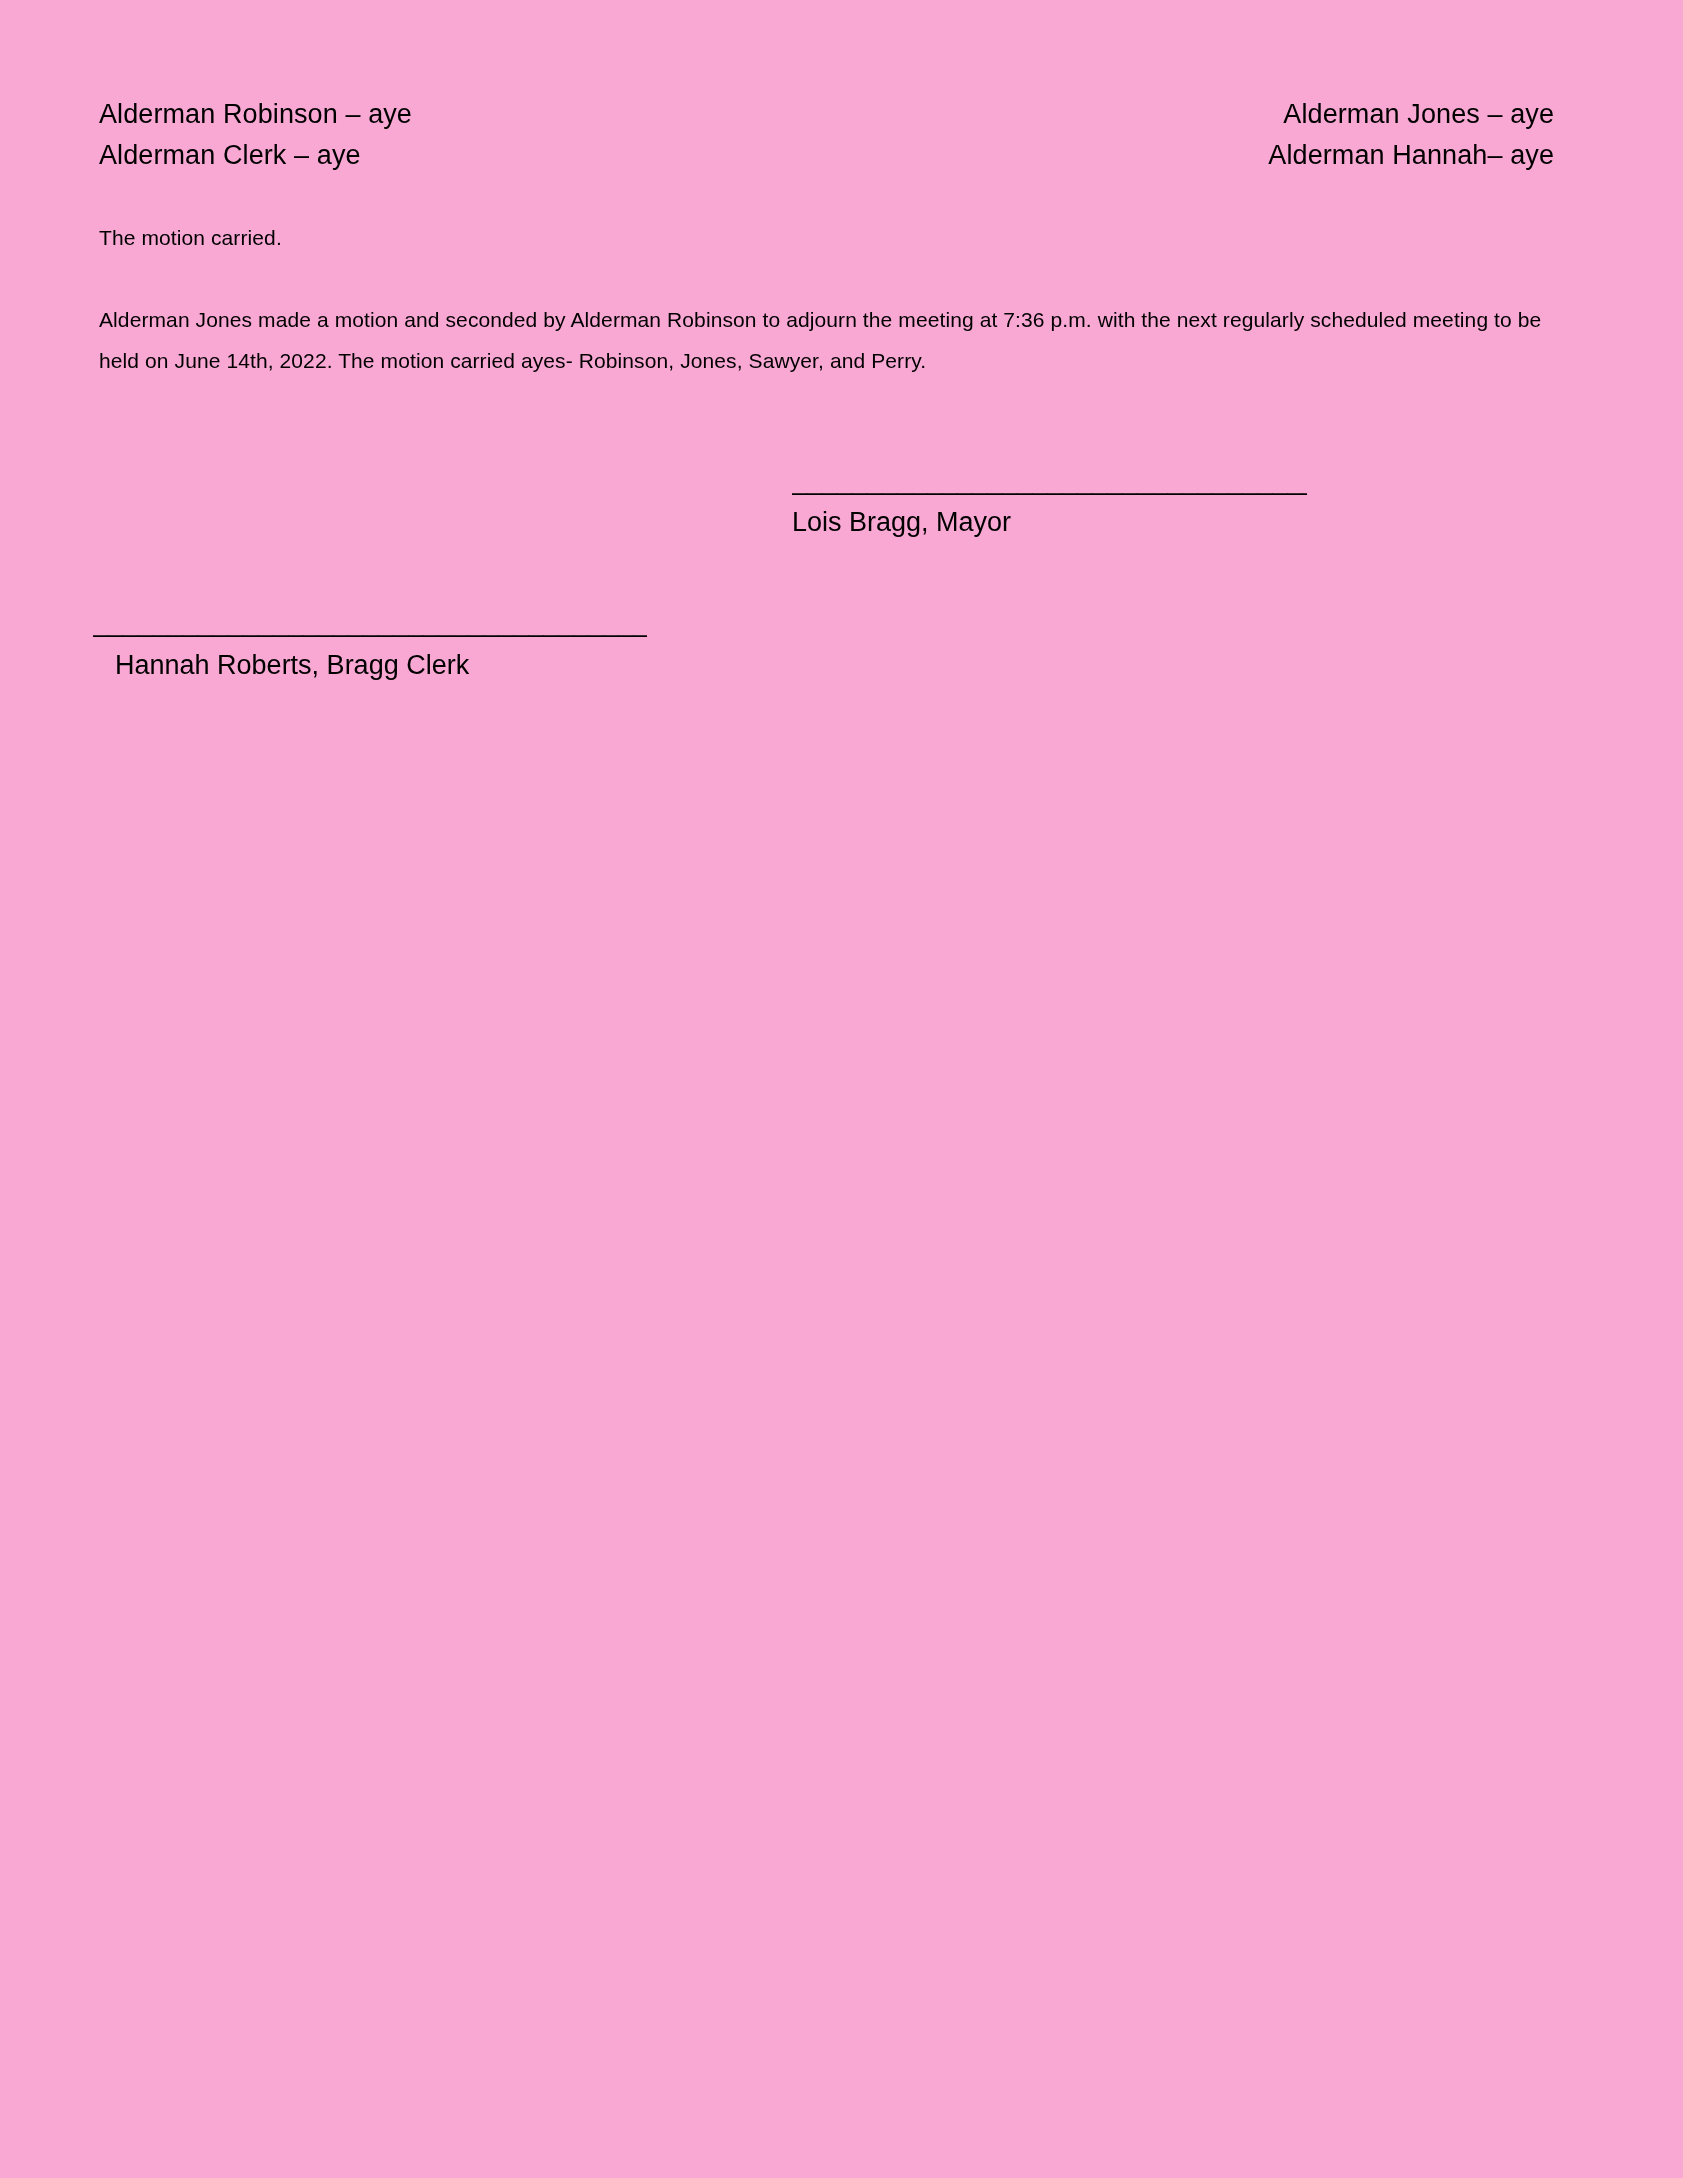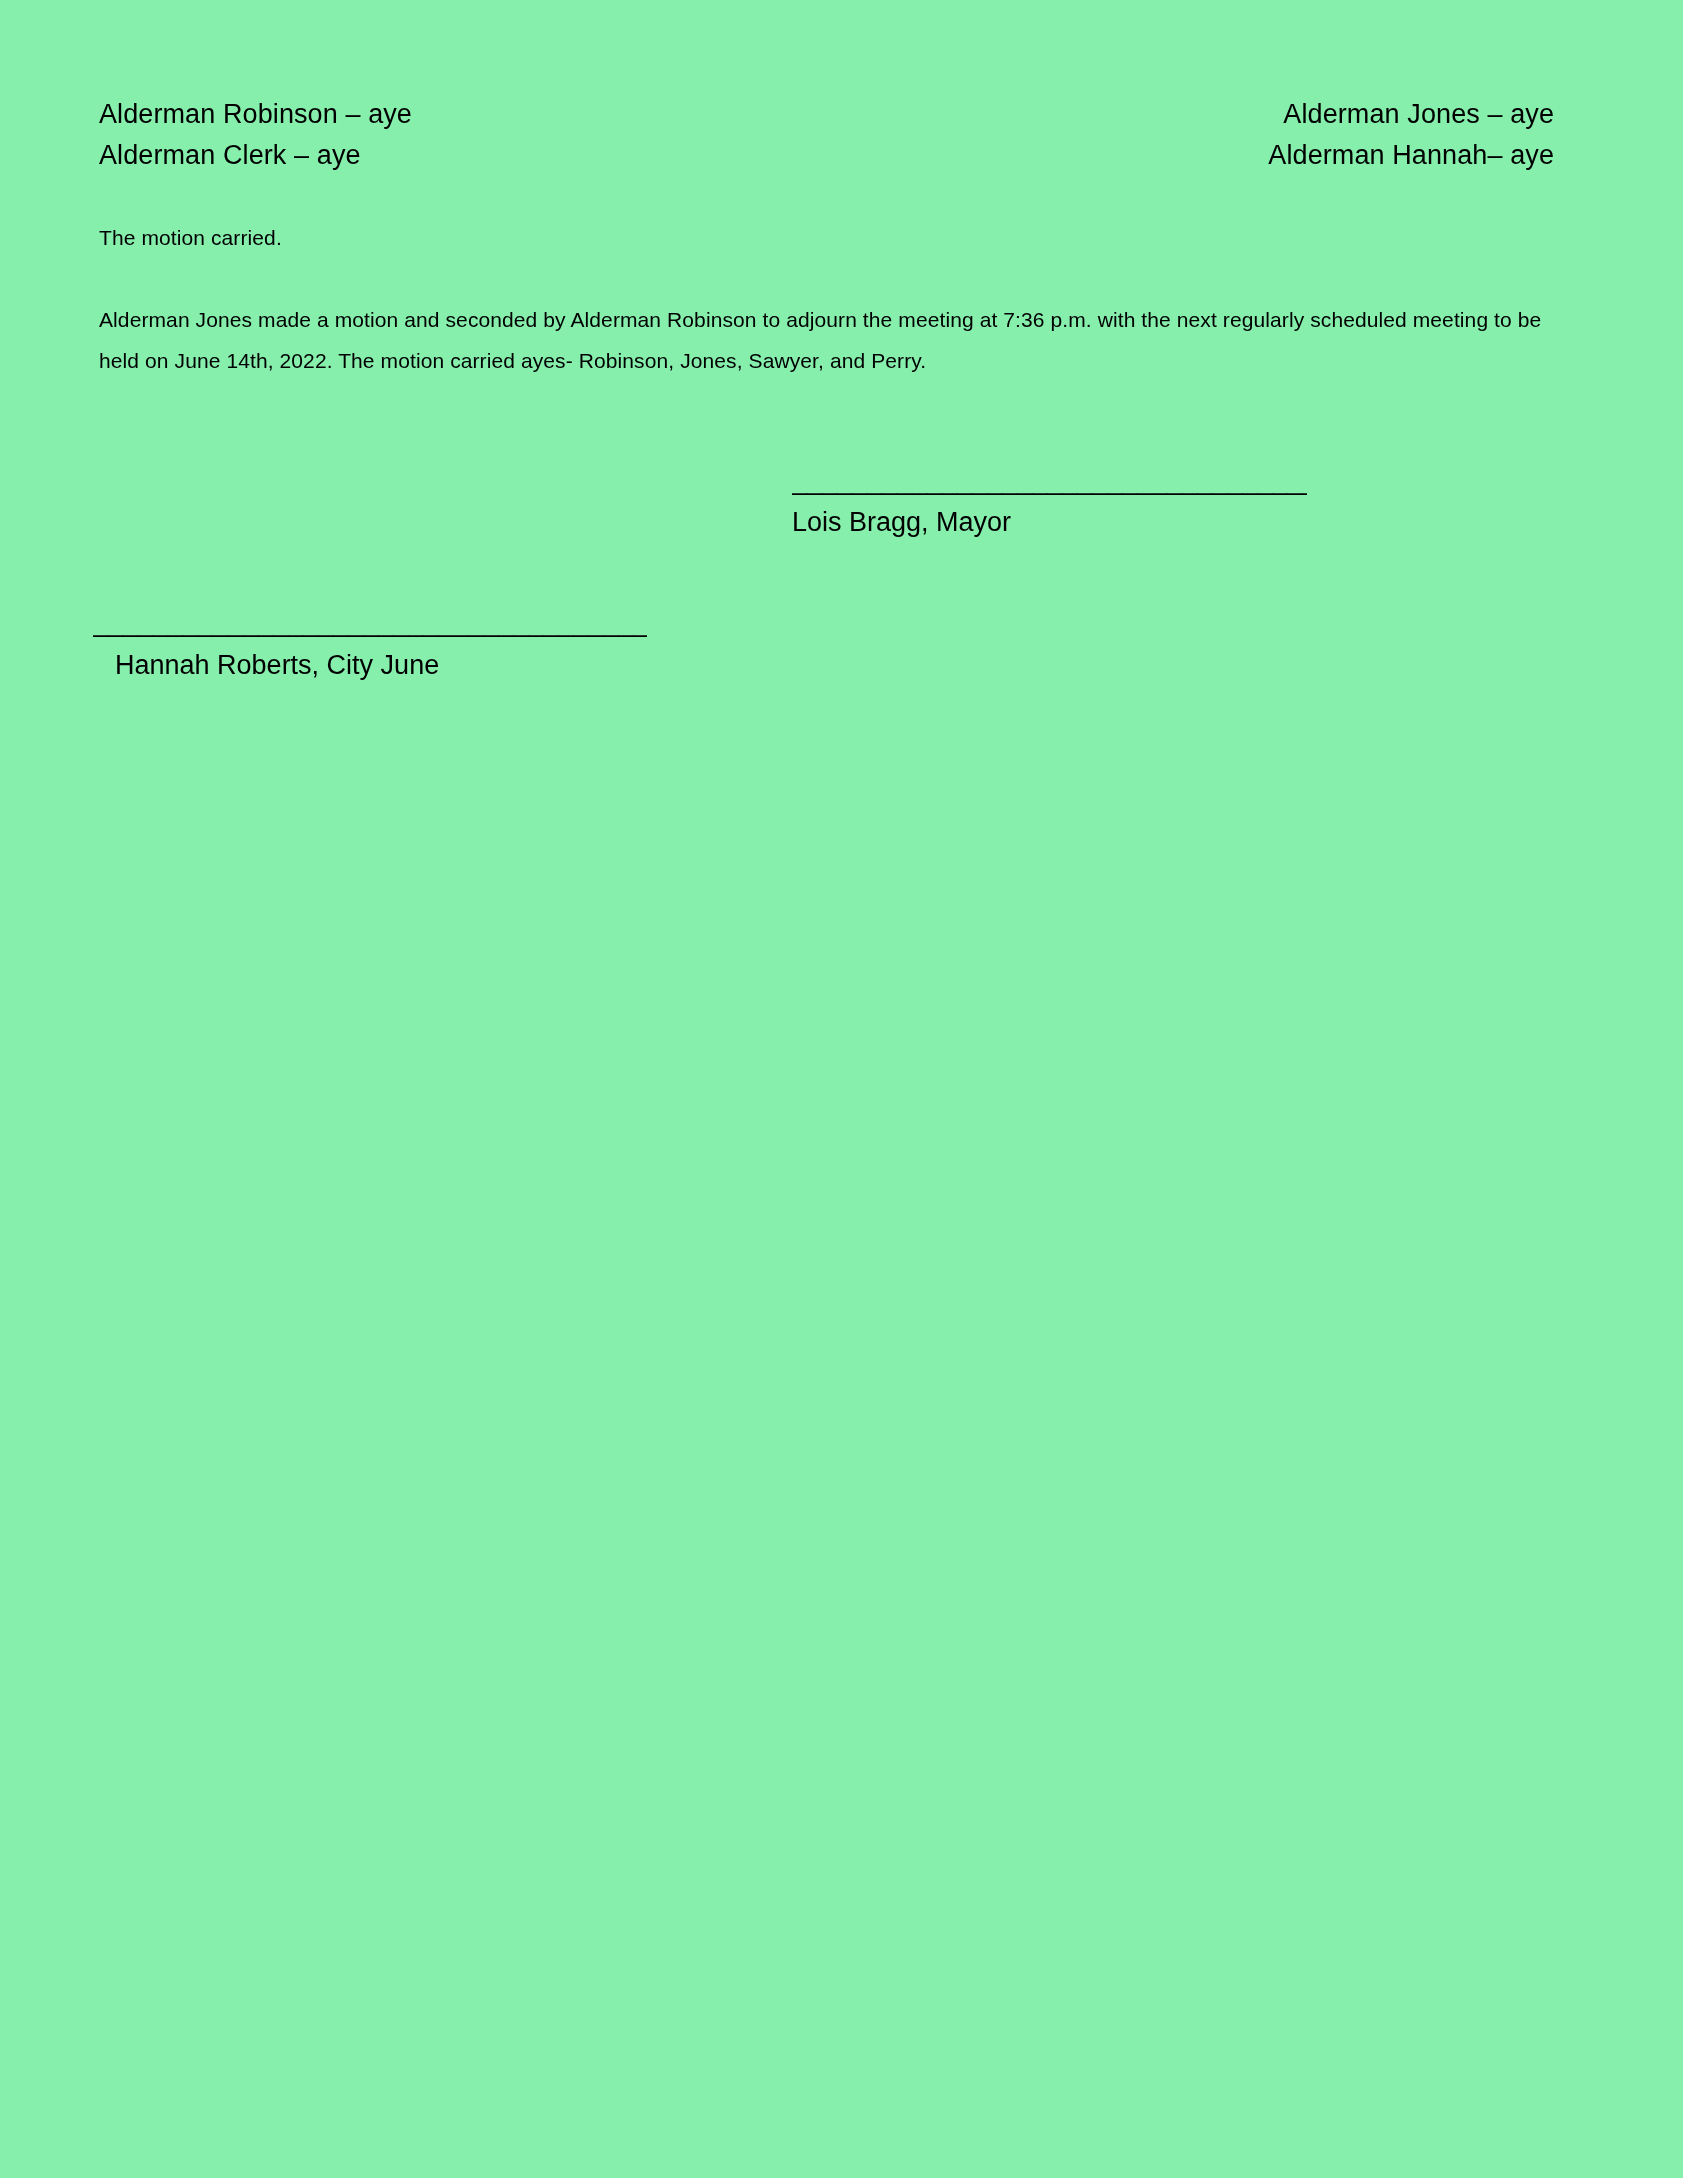--- a/index.html
+++ b/index.html
@@ -13,21 +13,21 @@
     font-family: "Liberation Sans", sans-serif;
     color: #000000;
     position: relative;
   }
   .page {
     position: absolute;
     left: 0;
     top: 0;
     width: 1683px;
     height: 2178px;
-    background: #86efac;
+    background: #f9a8d4;
     box-sizing: border-box;
     padding: 94px 129px 0 99px;
   }
   .vote-block {
     position: relative;
     width: 100%;
   }
   .vote-row {
     display: flex;
     flex-direction: row;
@@ -120,19 +120,19 @@
 
   <div class="sig-area">
 
     <div class="mayor-block">
       <div class="sig-rule">______________________________________</div>
       <div class="mayor-name">Lois Bragg, Mayor</div>
     </div>
 
     <div class="clerk-block">
       <div class="sig-rule">______________________________________</div>
-      <div class="clerk-name">Hannah Roberts, City June</div>
+      <div class="clerk-name">Hannah Roberts, Bragg Clerk</div>
     </div>
 
   </div>
 
 </div>
 
 
 </body></html>

